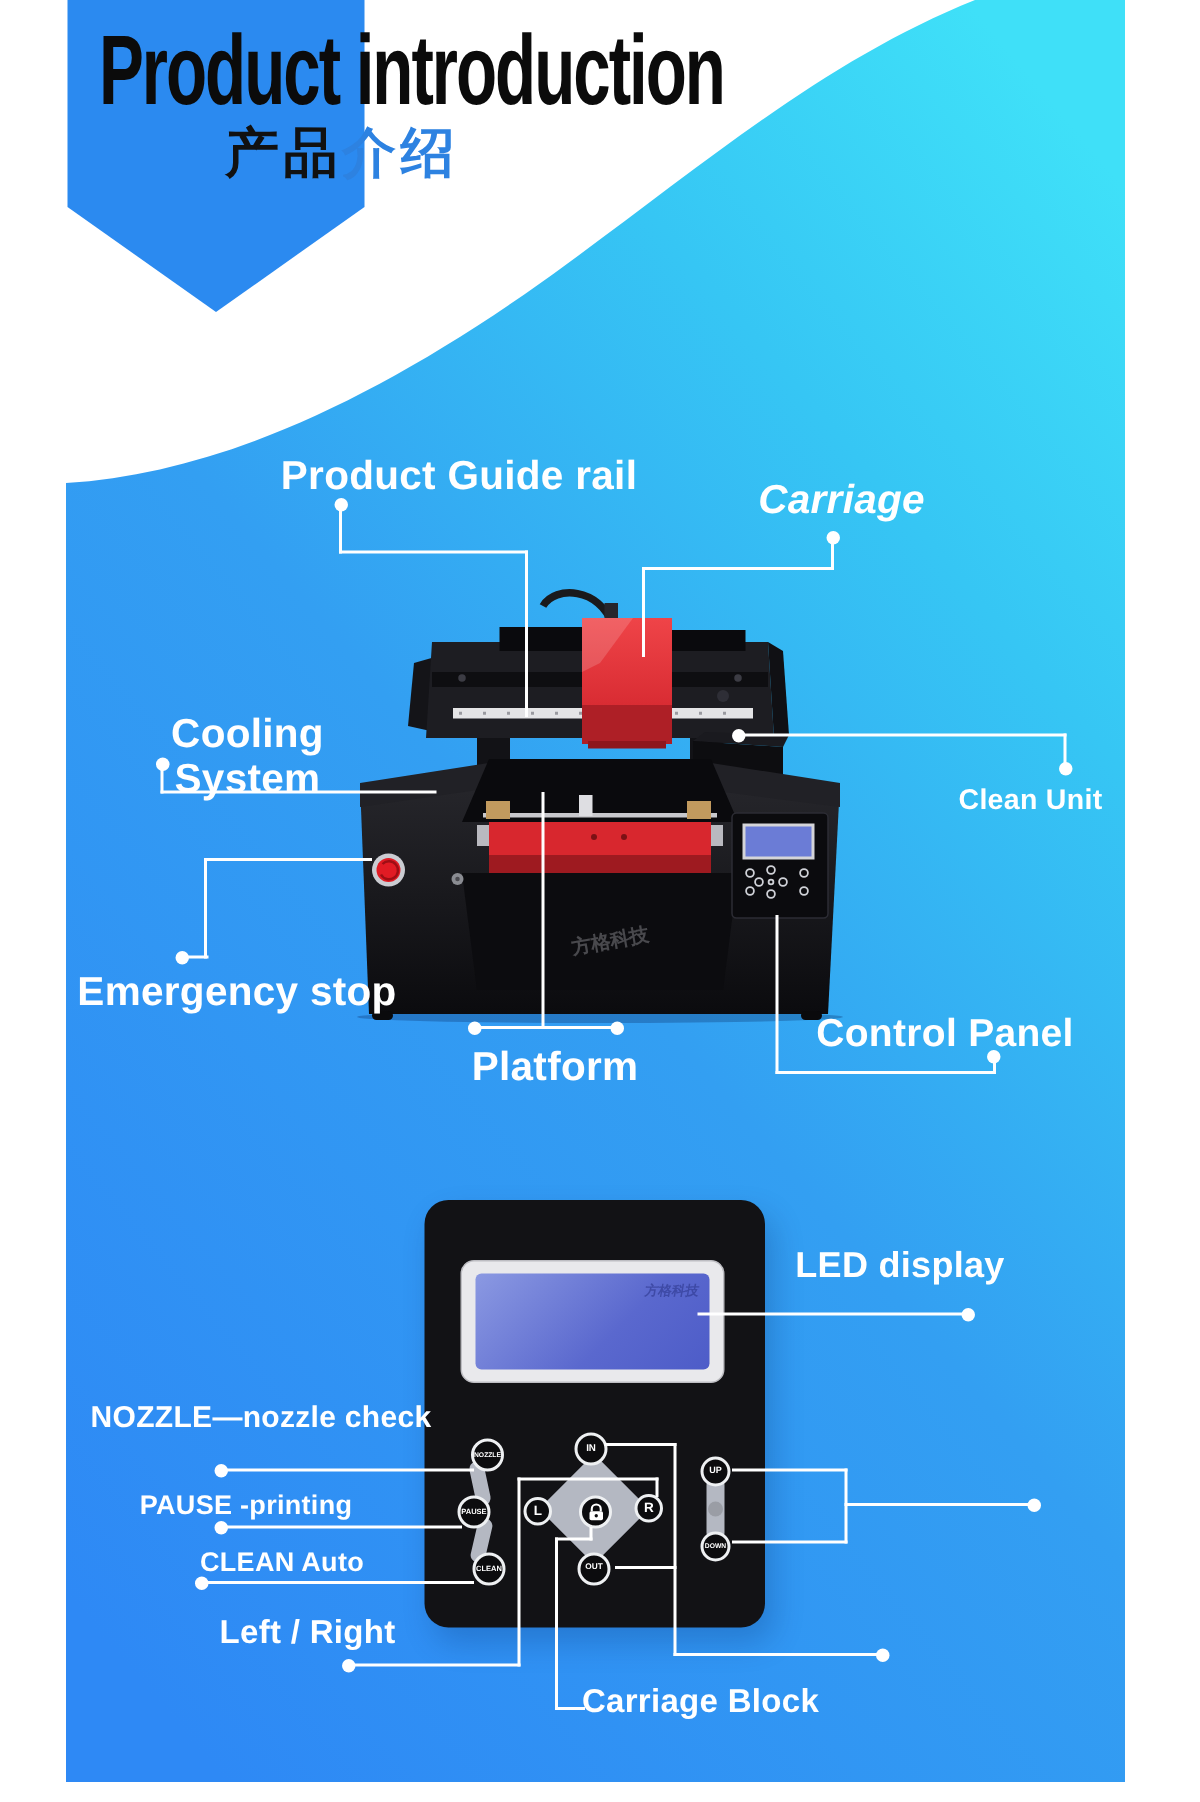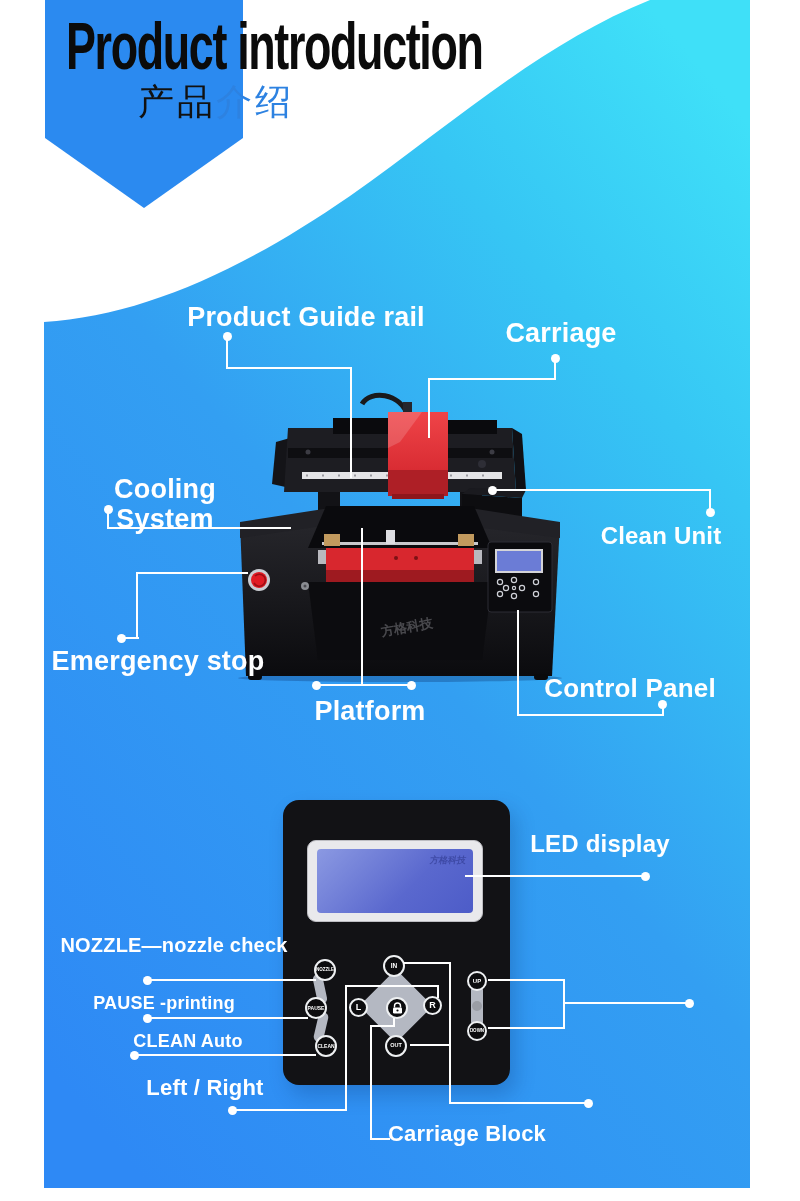--- a/index.html
+++ b/index.html
@@ -9,21 +9,21 @@
   .abs{position:absolute;}
   
   .ln{position:absolute;background:#ffffff;}
   .dot{position:absolute;width:9px;height:9px;border-radius:50%;background:#ffffff;}
   
   .lbl{position:absolute;color:#ffffff;font-weight:700;text-align:center;line-height:1.12;
        letter-spacing:.2px;}
   
   .title{position:absolute;left:66px;top:8px;color:#0b0b0b;font-size:66px;font-weight:800;
          letter-spacing:-2px;transform:scaleX(.68);transform-origin:left top;white-space:nowrap;}
-  .subtitle{position:absolute;left:138px;top:78px;font-size:36px;font-weight:400;letter-spacing:3px;white-space:nowrap;text-align:center;}
+  .subtitle{position:absolute;left:150px;top:78px;font-size:36px;font-weight:700;letter-spacing:3px;white-space:nowrap;text-align:center;}
   .subtitle .cn-dark{color:#111;}
   .subtitle .cn-blue{color:#2d82e1;}
   
   .panel{position:absolute;left:283px;top:800px;width:227px;height:285px;background:#121215;
          border-radius:16px;box-shadow:6px 10px 20px rgba(0,30,90,.22);}
   .bezel{position:absolute;left:24px;top:40px;width:176px;height:82px;background:#e9e9ec;
          border-radius:9px;border:1px solid #bdbdc2;box-sizing:border-box;}
   .lcd{position:absolute;left:34px;top:49px;width:156px;height:64px;border-radius:4px;
        background:linear-gradient(135deg,#8b99e2 0%,#5a68ce 60%,#4d5cc8 100%);overflow:hidden;}
   .lcd-mark{position:absolute;right:7px;top:5px;font-size:9px;font-weight:700;
@@ -165,23 +165,23 @@
   <div class="ln" style="left:315px;top:684px;width:97px;height:2px;"></div>
   <div class="dot" style="left:312px;top:681px;"></div>
   <div class="dot" style="left:407px;top:681px;"></div>
 
   <div class="ln" style="left:517px;top:610px;width:2px;height:106px;"></div>
   <div class="ln" style="left:517px;top:714px;width:147px;height:2px;"></div>
   <div class="ln" style="left:662px;top:705px;width:2px;height:11px;"></div>
   <div class="dot" style="left:658px;top:700px;"></div>
 
   <div class="lbl" style="left:186px;top:302px;width:240px;font-size:27px;">Product Guide rail</div>
-  <div class="lbl" style="left:481px;top:318px;width:160px;font-size:27px;">Carriage</div>
+  <div class="lbl" style="left:481px;top:318px;width:160px;font-size:27px;font-style:italic;">Carriage</div>
   <div class="lbl" style="left:65px;top:474px;width:200px;font-size:27px;">Cooling System</div>
-  <div class="lbl" style="left:561px;top:523px;width:200px;font-size:24px;">Clean Unit</div>
+  <div class="lbl" style="left:587px;top:523px;width:200px;font-size:19px;">Clean Unit</div>
   <div class="lbl" style="left:50px;top:646px;width:216px;font-size:27px;">Emergency stop</div>
   <div class="lbl" style="left:270px;top:696px;width:200px;font-size:27px;">Platform</div>
   <div class="lbl" style="left:528px;top:674px;width:204px;font-size:26px;">Control Panel</div>
 
   <div class="panel">
     <div class="bezel"></div>
     <div class="lcd">
       <div class="lcd-mark">方格科技</div>
     </div>
 

